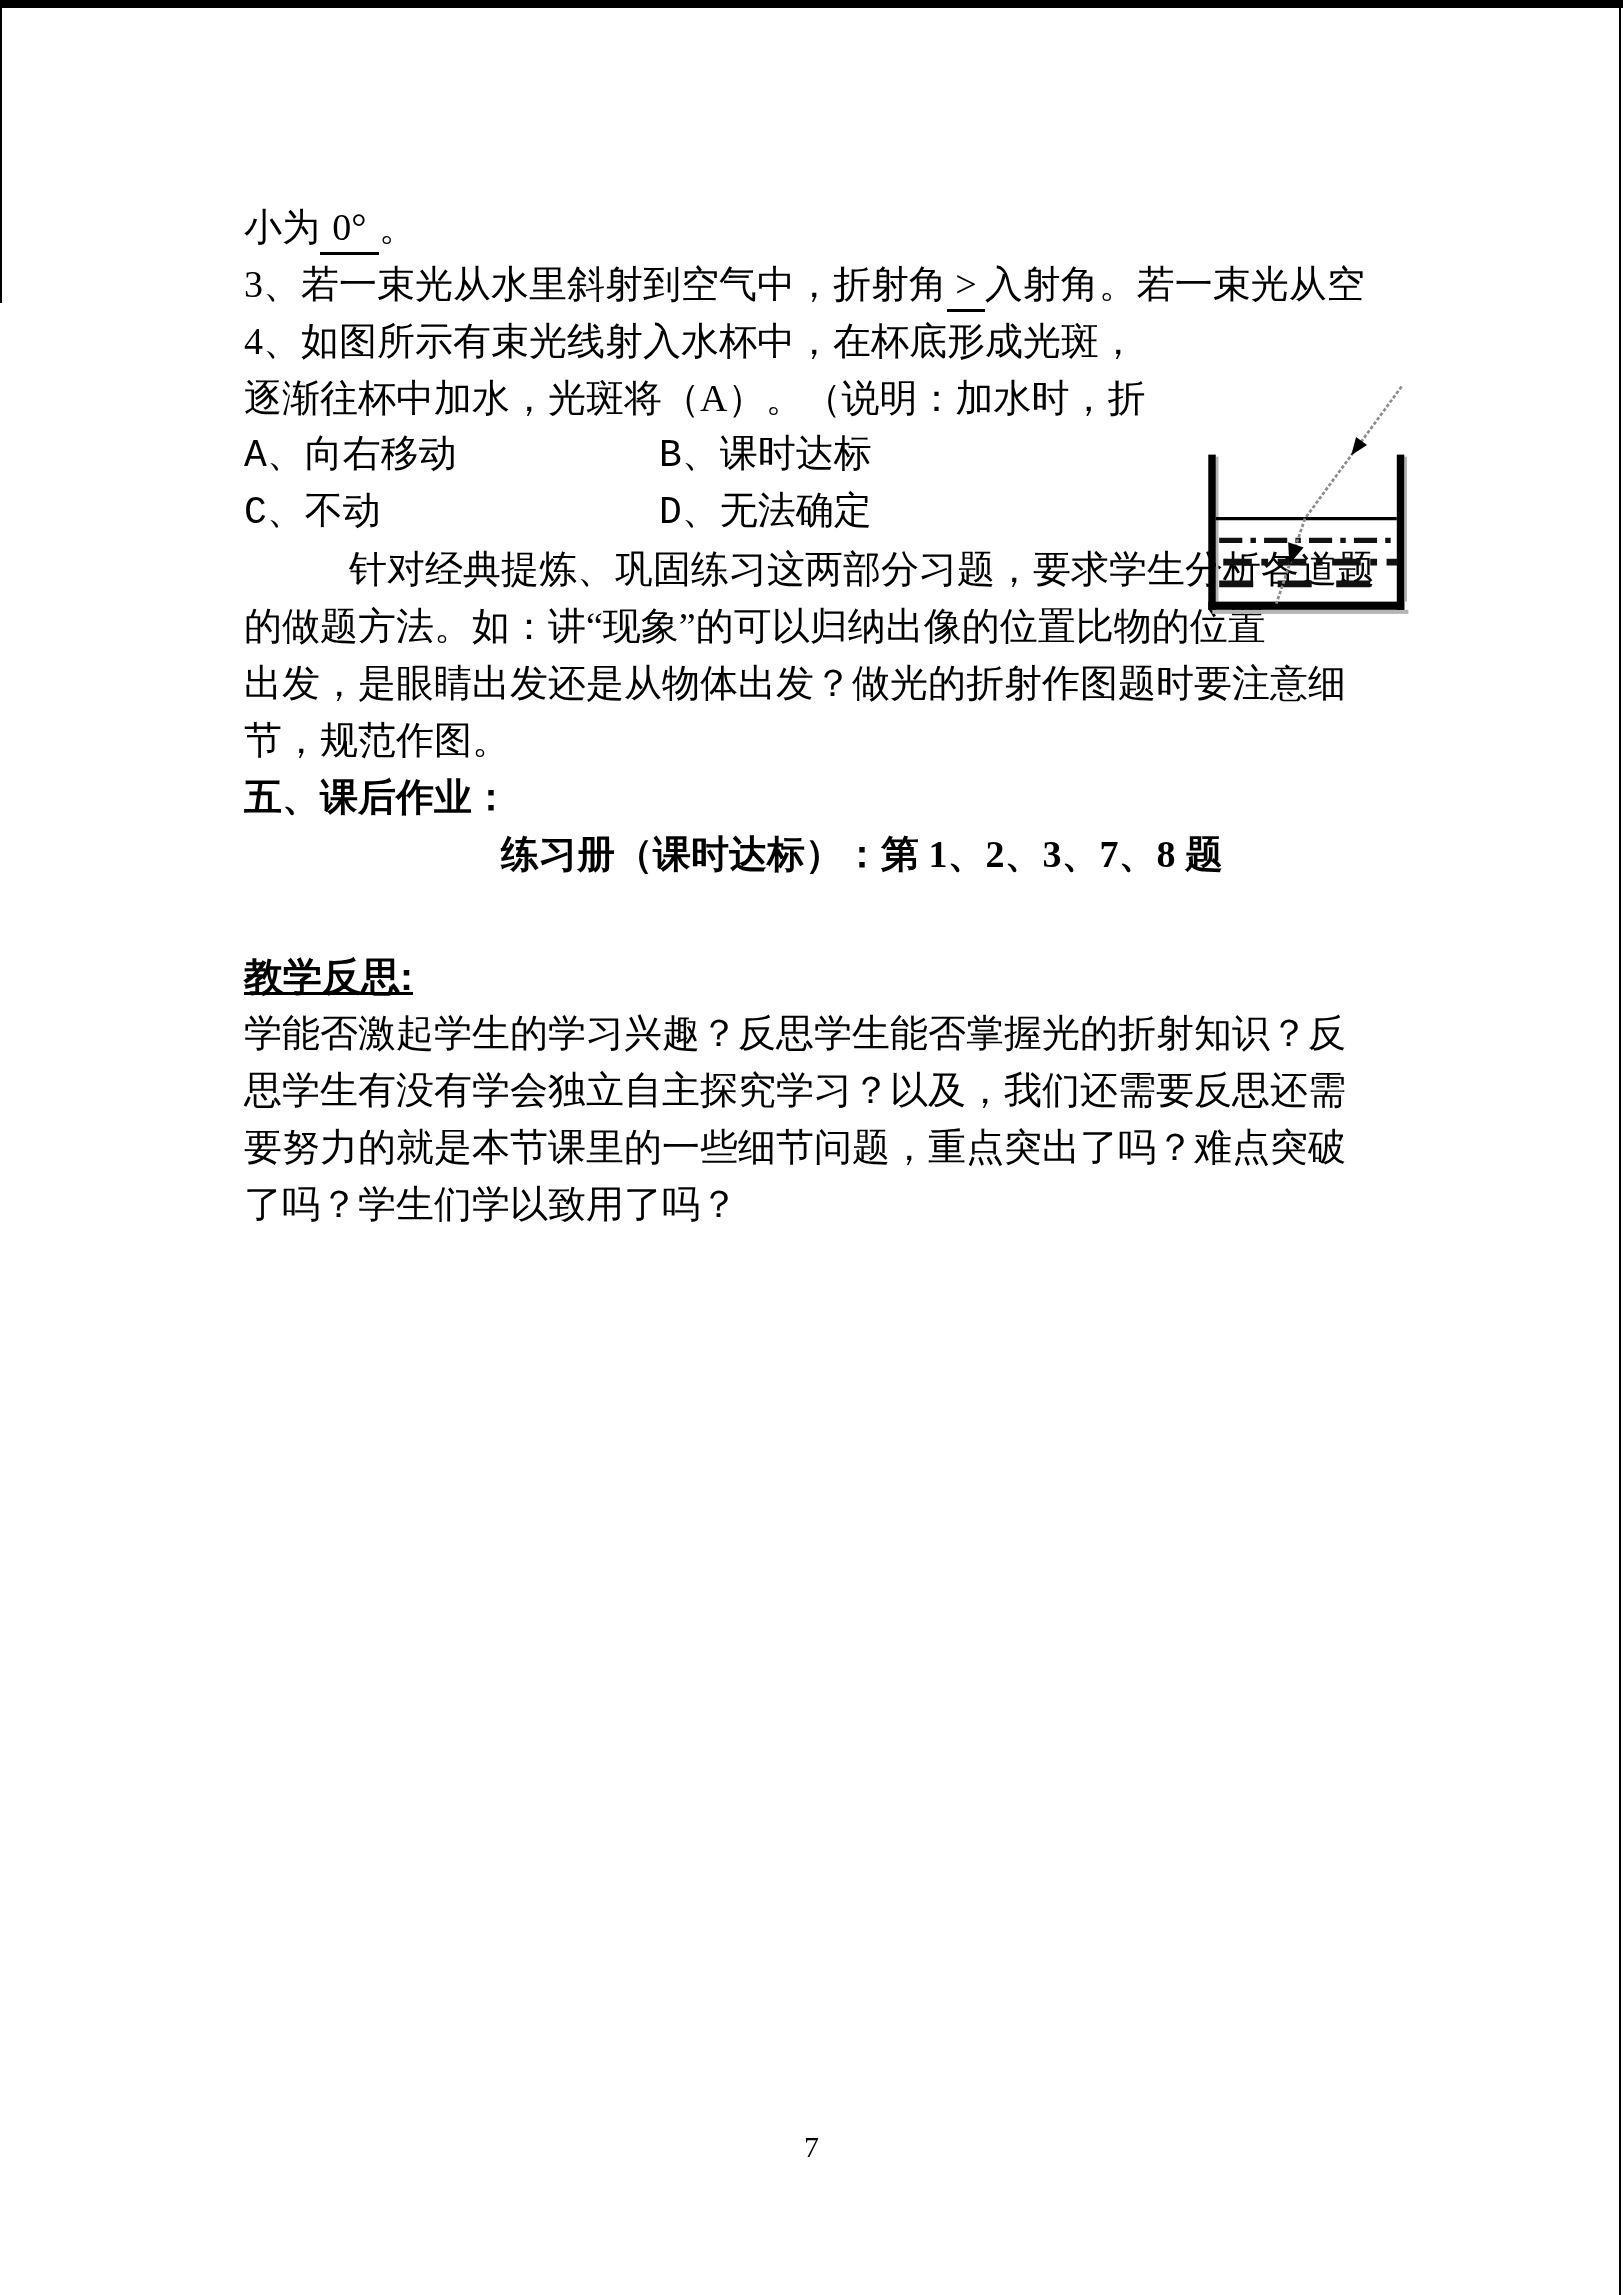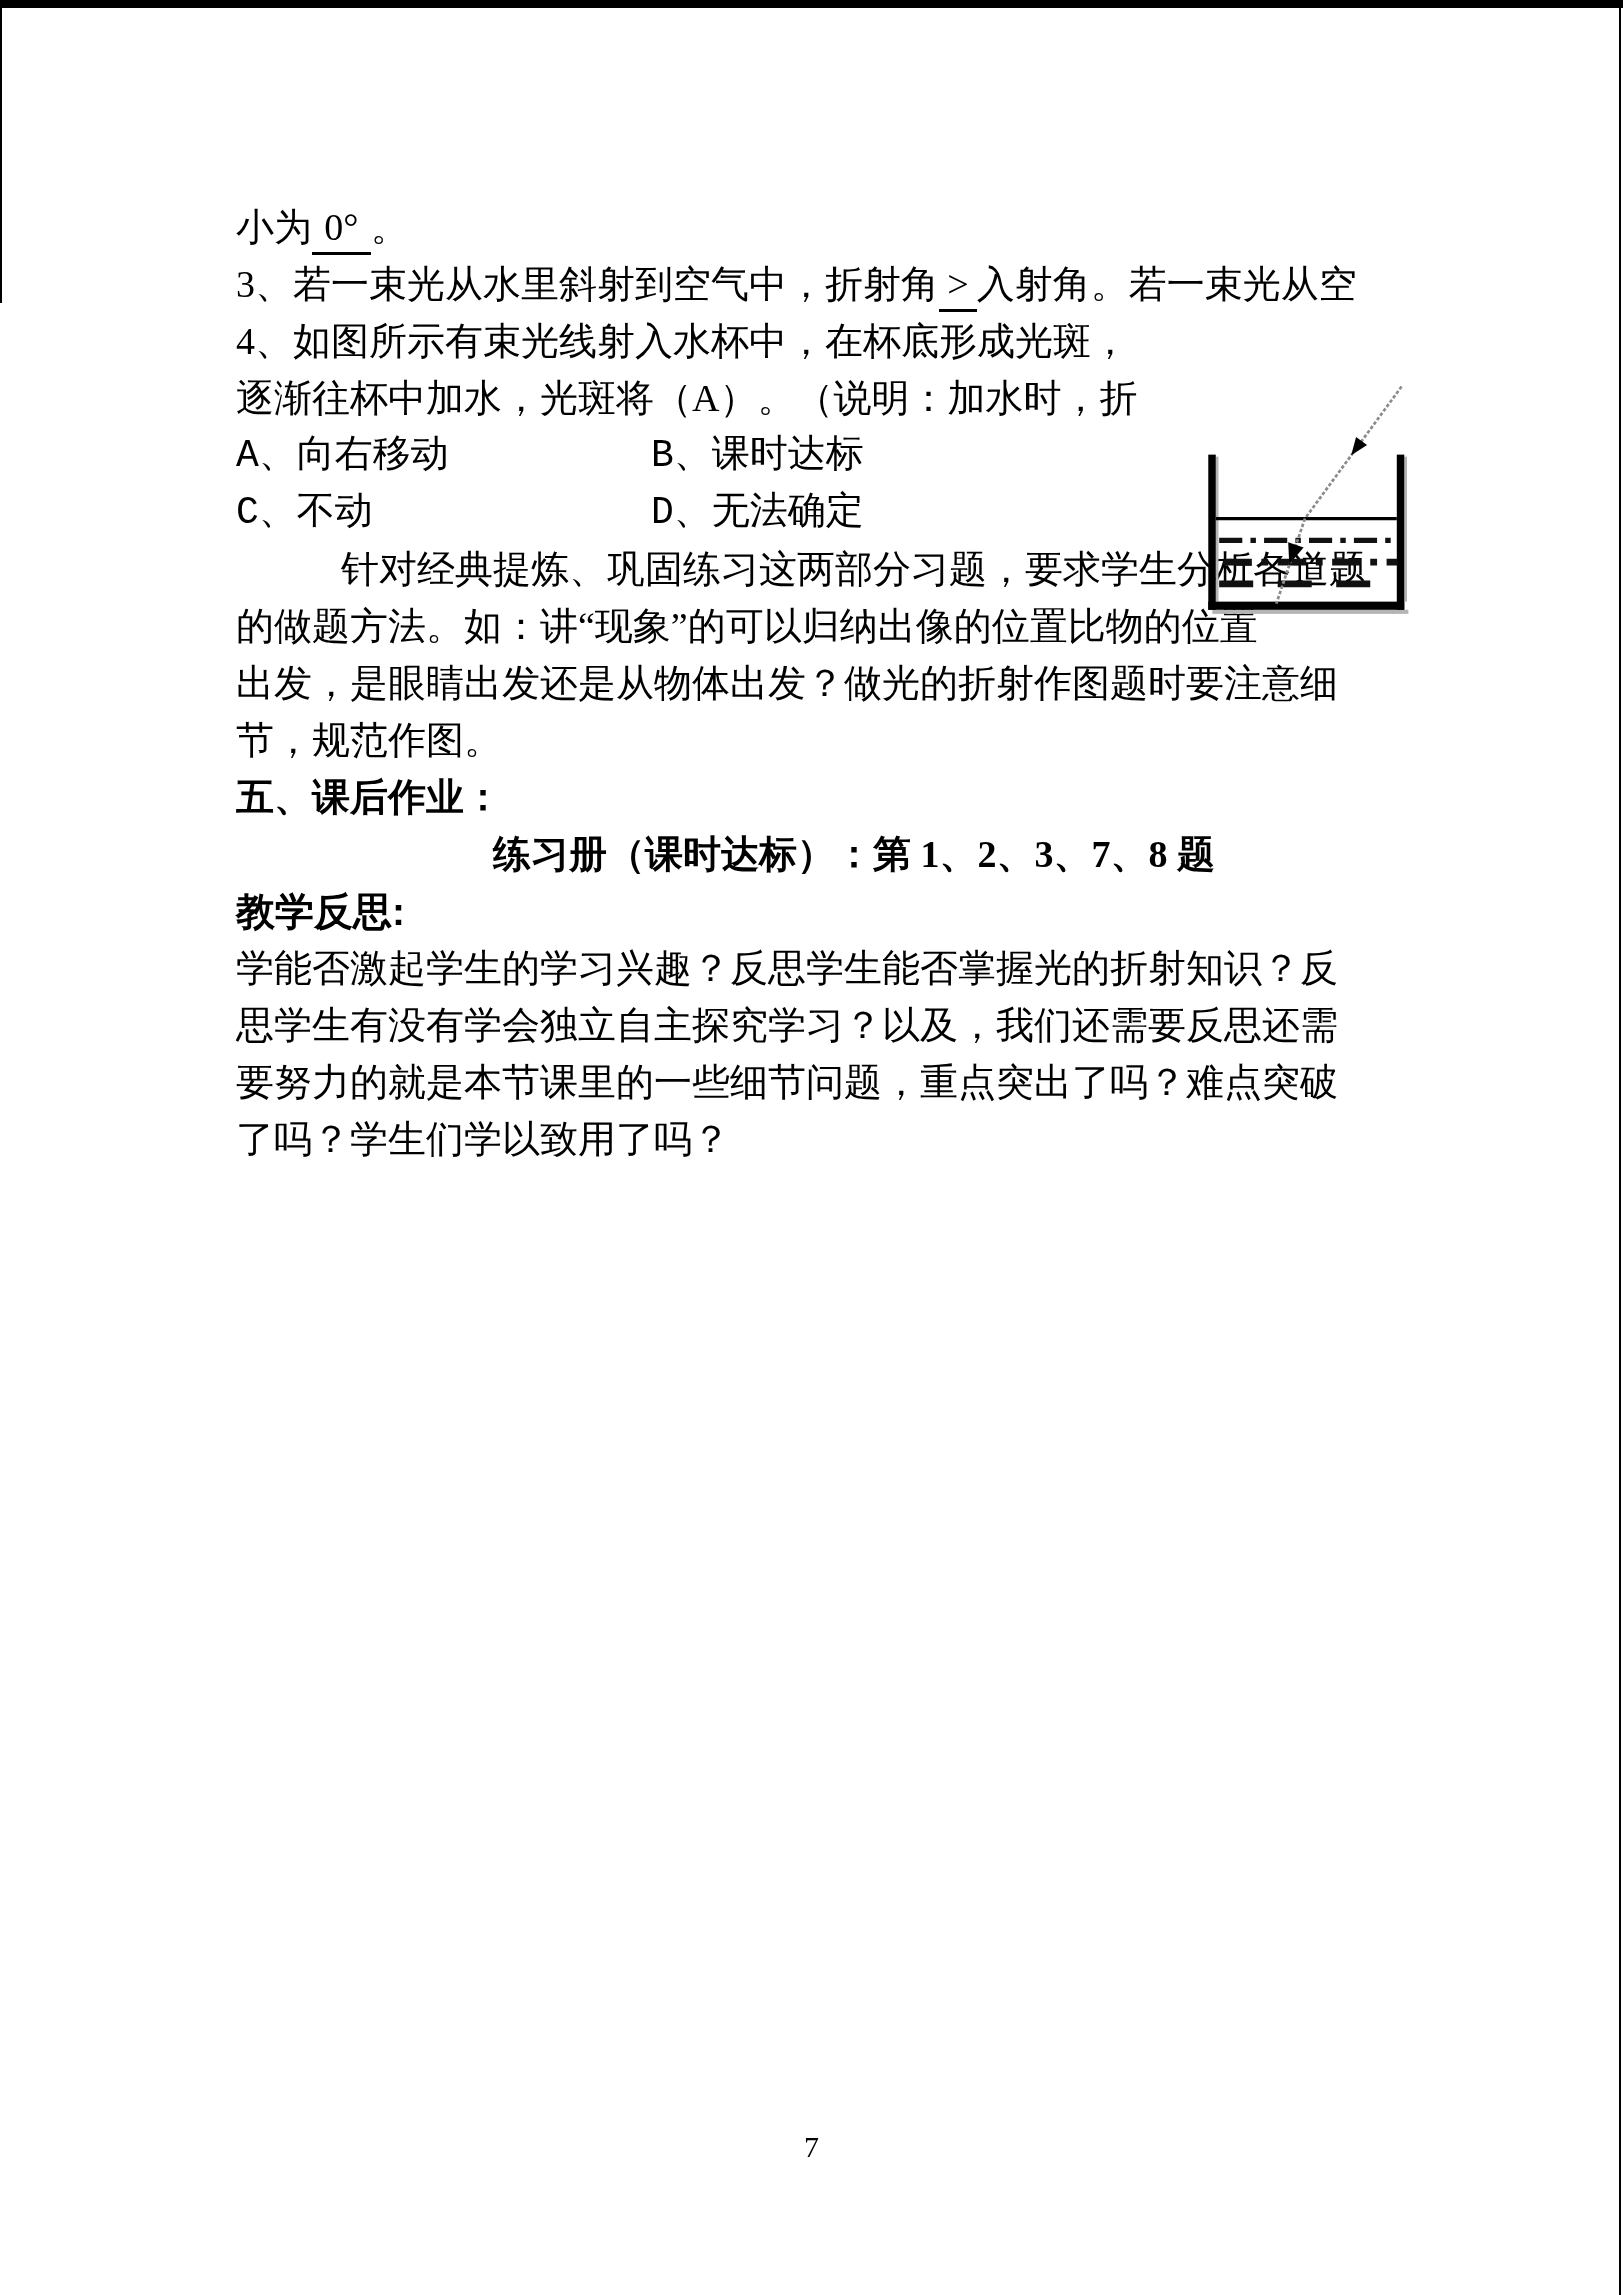--- a/index.html
+++ b/index.html
@@ -9,38 +9,38 @@
     background:#ffffff;
     color:#000;
     font-family:"Liberation Serif","DejaVu Serif",serif;
     overflow:hidden;
   }
   .scan-bar-top{position:absolute;left:0;top:0;width:1623px;height:7.5px;background:#000;}
   .scan-line-left{position:absolute;left:0;top:0;width:2px;height:303px;background:#000;}
   .scan-line-right{position:absolute;left:1619px;top:0;width:2px;height:2295px;background:#000;}
 
   .content{
-    position:absolute;left:236px;top:199px;width:1152px;
+    position:absolute;left:244px;top:199px;width:1152px;
     font-size:38px;line-height:57px;
   }
   .line{height:57px;line-height:57px;white-space:nowrap;}
   .blank{
     display:inline;border-bottom:3.4px solid #000;
     padding:0 12.3px 4.1px 12.3px;
   }
   .blank.sym{padding:0 8.2px 4.1px 8.2px;}
   .indent{text-indent:84px;text-align:center;}
   .bold{font-weight:bold;}
   .opt-row{position:relative;font-family:Liberation Mono, monospace;}
   .opt-col2{position:absolute;left:415px;top:0;}
   .hei{
     font-family:"Liberation Sans","DejaVu Sans",sans-serif;
     font-weight:bold;font-size:39px;
   }
-  .gap-before{}
+  .gap-before{margin-top:65px;text-decoration:underline;}
 
   .diagram{position:absolute;left:1200px;top:375px;}
 
   .page-number{
     position:absolute;left:0;top:2130px;width:1623px;
     text-align:center;font-size:30px;line-height:34px;
   }
 </style>
 </head>
 <body>

